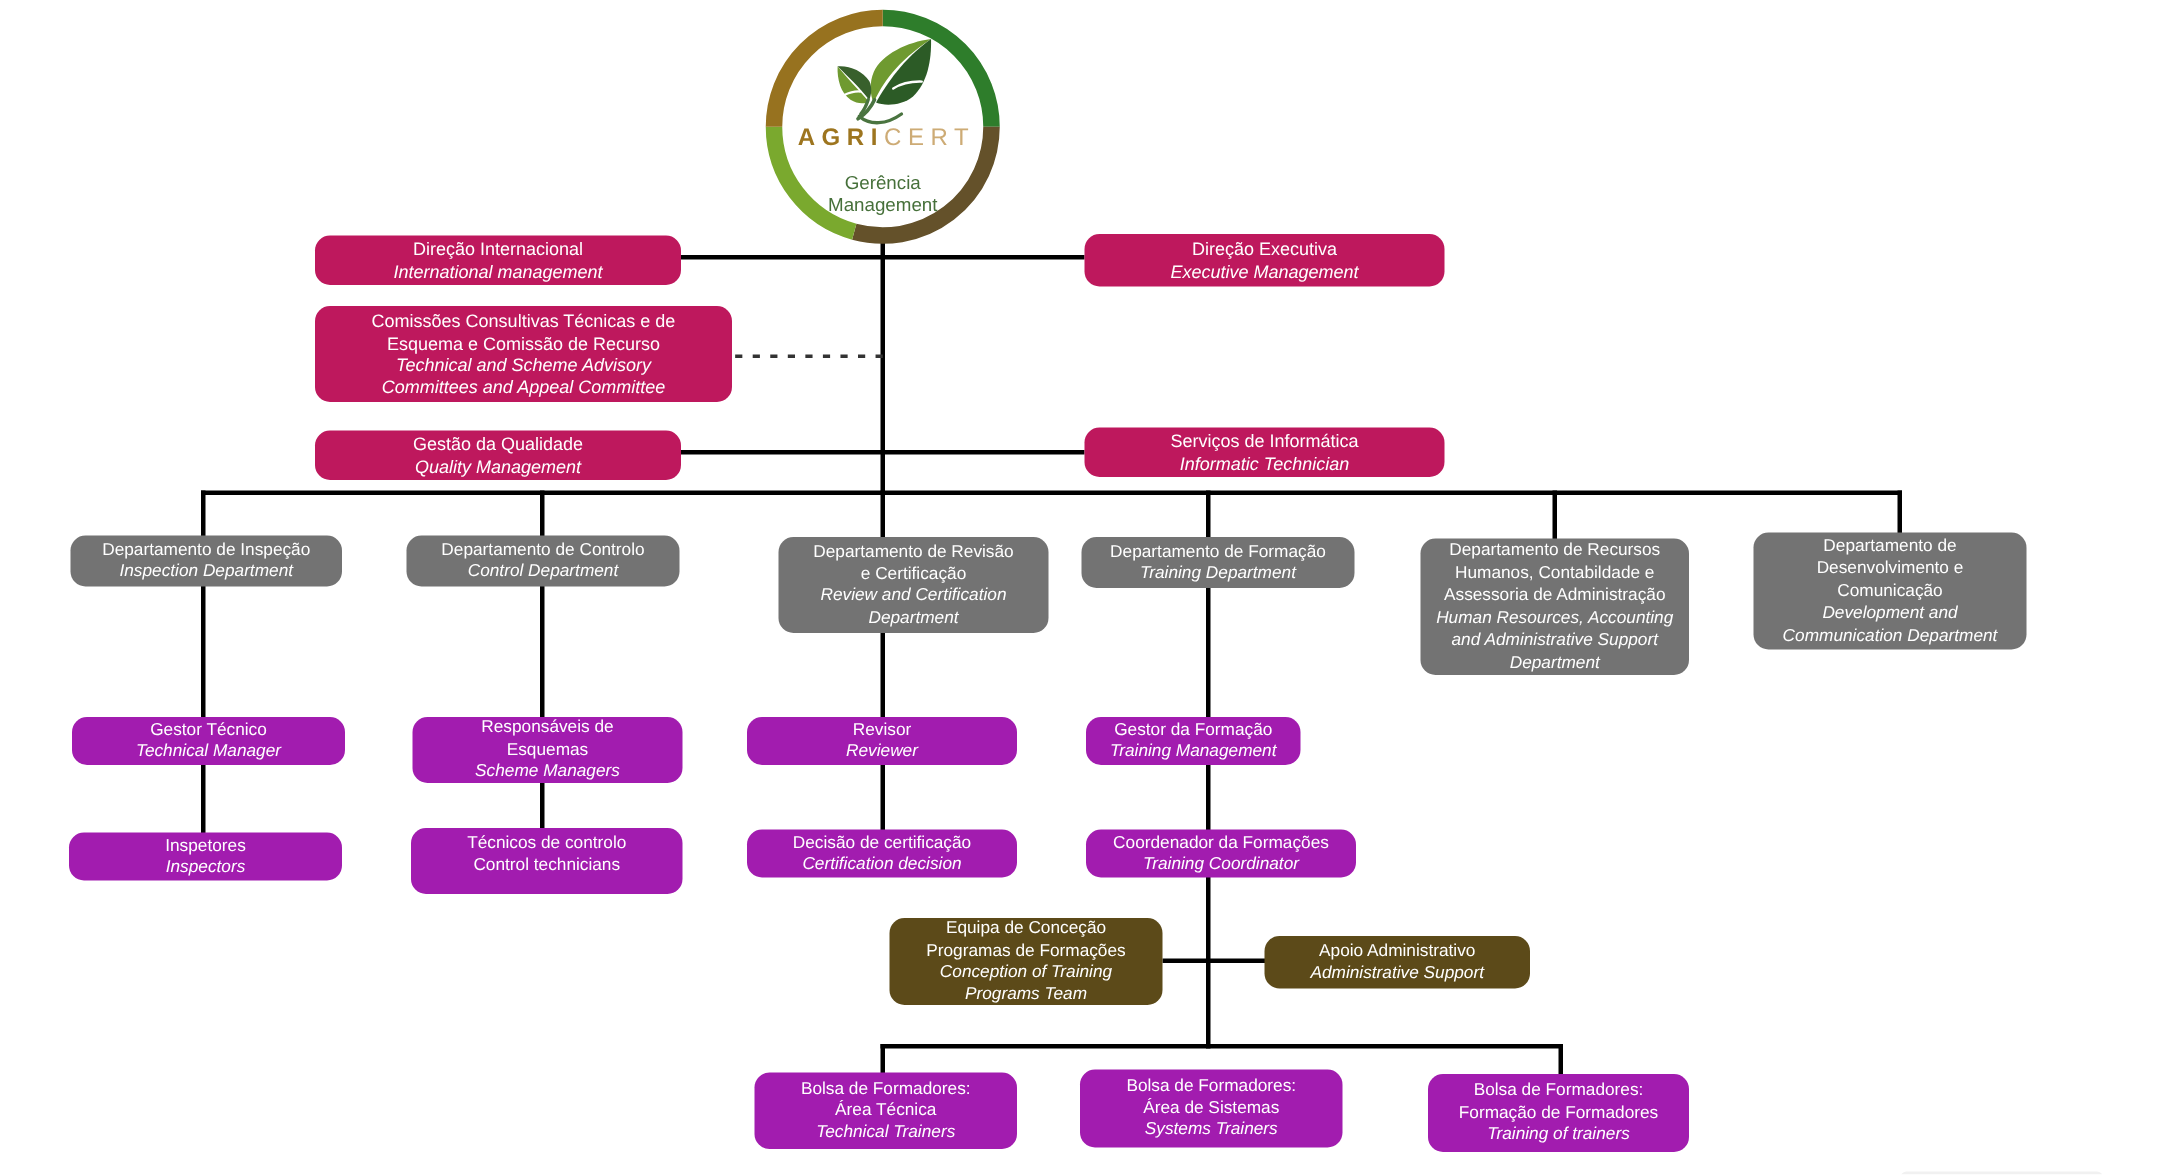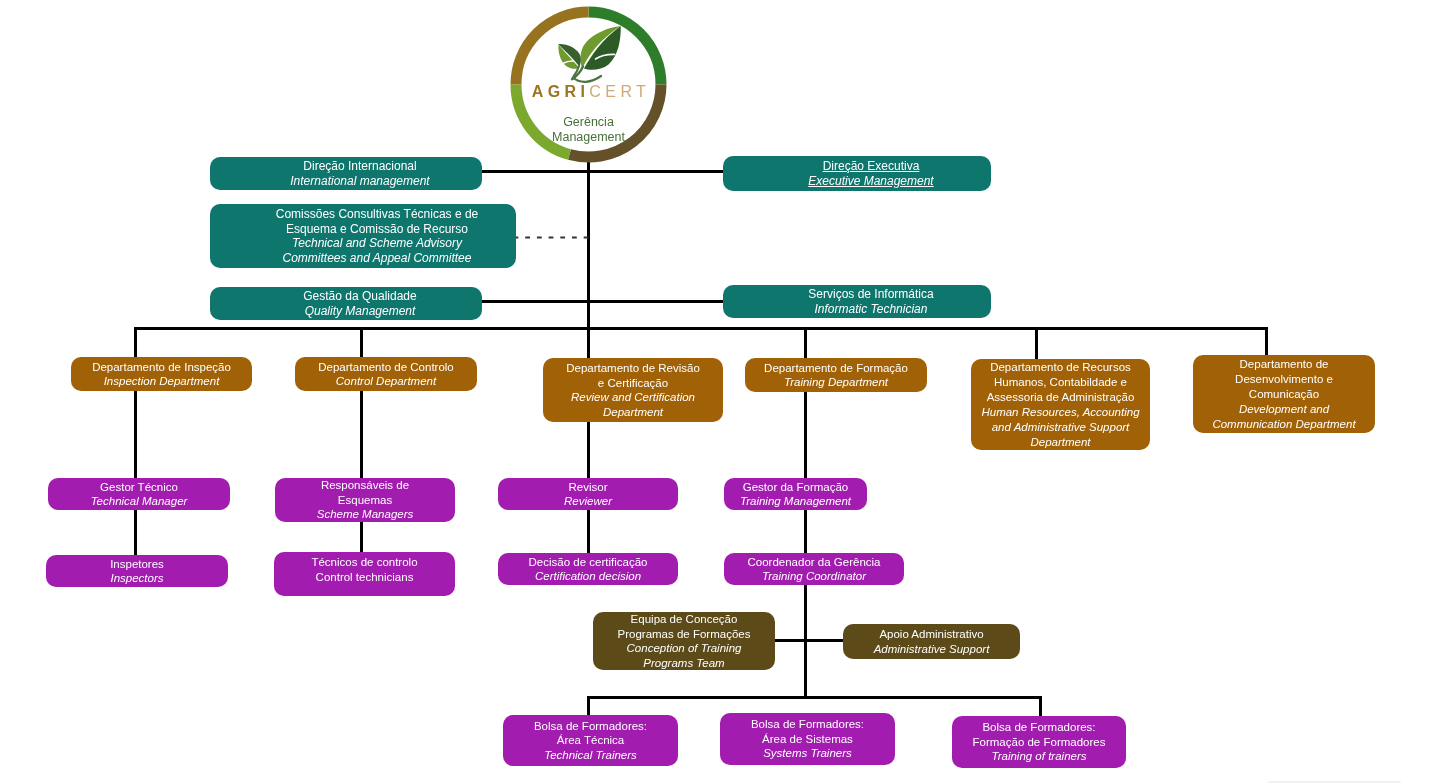--- a/index.html
+++ b/index.html
@@ -1,22 +1,22 @@
 <!DOCTYPE html>
 <html><head>
 <meta charset="utf-8">
 <style>
 html,body{margin:0;padding:0;background:#ffffff;}
 #stage{position:relative;width:1441px;height:783px;background:#ffffff;overflow:hidden;
   font-family:"Liberation Sans",sans-serif;}
 .box{position:absolute;border-radius:10px;color:#ffffff;text-align:center;
   display:flex;flex-direction:column;justify-content:center;align-items:center;
   font-size:11.5px;line-height:14.5px;z-index:5;}
-.dg{background:#0f766e;font-size:12px;line-height:14.5px;padding-left:28px;}
-.lg{background:#a16207;margin-left:24px;}
+.dg{background:#be185d;font-size:12px;line-height:14.5px;}
+.lg{background:#737373;}
 .gd{background:#a21caf;text-align:center;}
 .br{background:#5c4a19;}
 .it{font-style:italic;}
 .ln{position:absolute;background:#000000;z-index:1;}
 </style>
 </head>
 <body>
 <div id="stage">
 
 <div class="ln" style="left:587px;top:160px;width:3px;height:169px;"></div>
@@ -62,21 +62,21 @@
   <text x="81" y="90.5" text-anchor="middle" font-family="Liberation Sans,sans-serif" font-size="16" letter-spacing="4.4"><tspan fill="#9d751f" font-weight="bold">AGRI</tspan><tspan fill="#cdab75">CERT</tspan></text>
   <text x="78.5" y="120" text-anchor="middle" font-family="Liberation Sans,sans-serif" font-size="12.5" fill="#46703a">Gerência</text>
   <text x="78.5" y="134.5" text-anchor="middle" font-family="Liberation Sans,sans-serif" font-size="12.5" fill="#46703a">Management</text>
 </svg>
 </div>
 
 <div class="box dg" style="left:210px;top:157px;width:244px;height:33px;">
   <div>Direção Internacional</div>
       <div class="it">International management</div>
     </div>
-<div class="box dg" style="left:723px;top:156px;width:240px;height:35px;text-decoration:underline;">
+<div class="box dg" style="left:723px;top:156px;width:240px;height:35px;">
   <div>Direção Executiva</div>
       <div class="it">Executive Management</div>
     </div>
 <div class="box dg" style="left:210px;top:204px;width:278px;height:64px;">
   <div>Comissões Consultivas Técnicas e de</div>
       <div>Esquema e Comissão de Recurso</div>
   <div class="it">Technical and Scheme Advisory</div>
       <div class="it">Committees and Appeal Committee</div>
     </div>
 <div class="box dg" style="left:210px;top:287px;width:244px;height:33px;">
@@ -146,21 +146,21 @@
     </div>
 <div class="box gd" style="left:274px;top:552px;width:181px;height:44px;justify-content:flex-start;padding-top:3px;box-sizing:border-box;">
   <div>Técnicos de controlo</div>
       <div>Control technicians</div>
     </div>
 <div class="box gd" style="left:498px;top:553px;width:180px;height:32px;">
   <div>Decisão de certificação</div>
       <div class="it">Certification decision</div>
     </div>
 <div class="box gd" style="left:724px;top:553px;width:180px;height:32px;">
-  <div>Coordenador da Gerência</div>
+  <div>Coordenador da Formações</div>
       <div class="it">Training Coordinator</div>
     </div>
 
 <div class="box br" style="left:593px;top:612px;width:182px;height:58px;">
   <div>Equipa de Conceção</div>
       <div>Programas de Formações</div>
   <div class="it">Conception of Training</div>
       <div class="it">Programs Team</div>
     </div>
 <div class="box br" style="left:843px;top:624px;width:177px;height:35px;">

